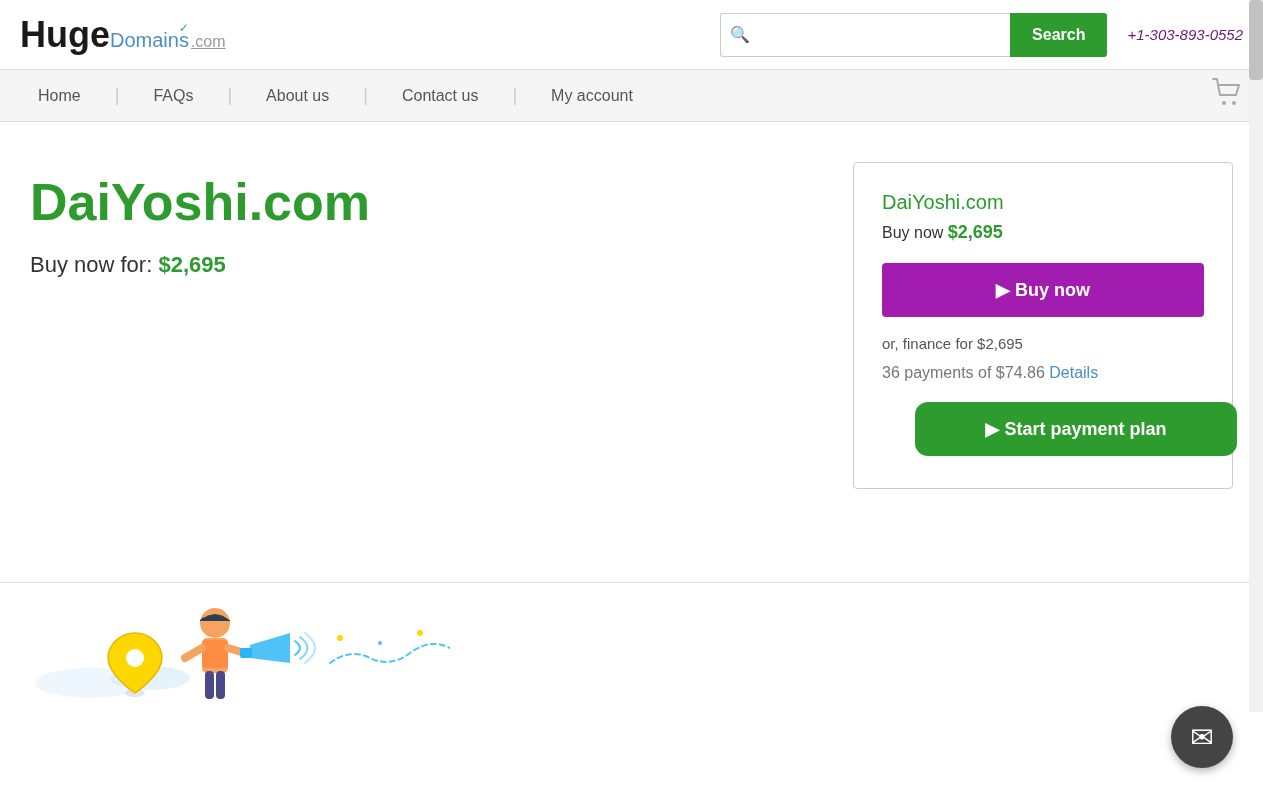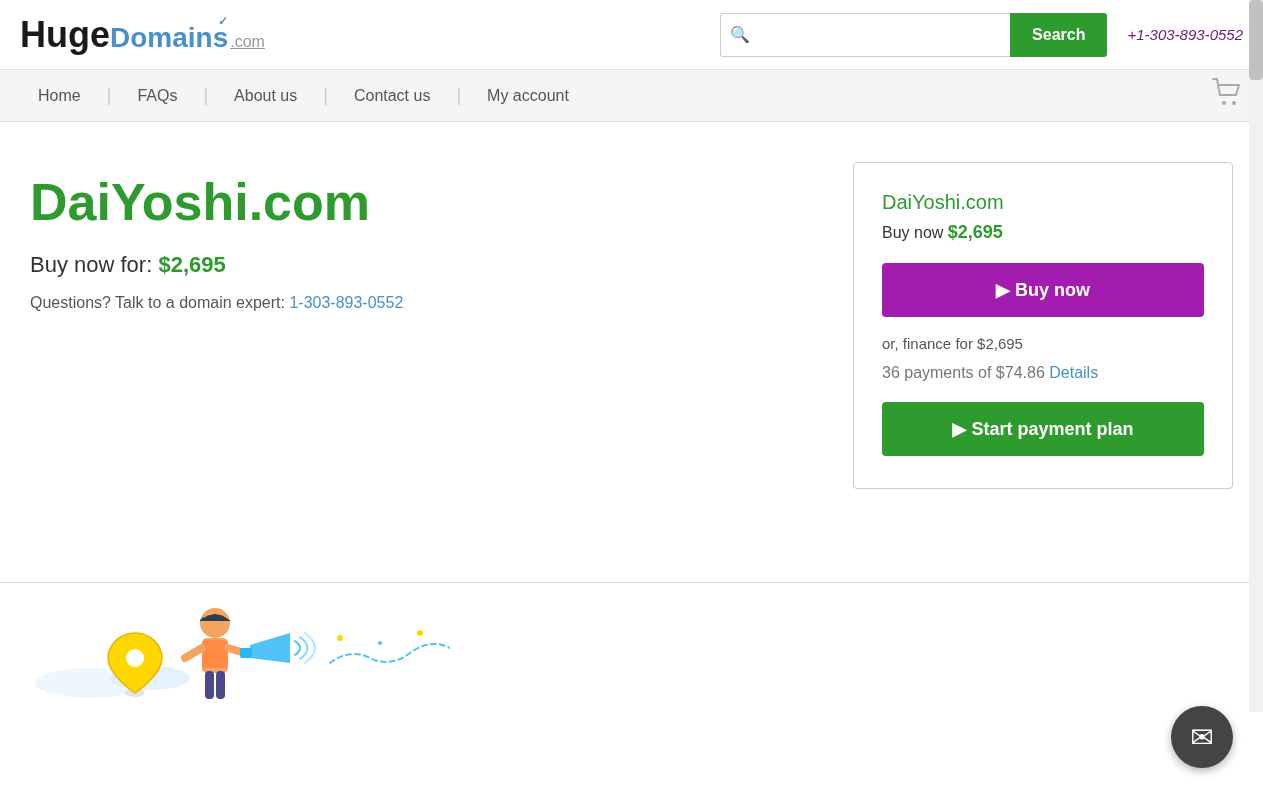--- a/index.html
+++ b/index.html
@@ -19,22 +19,22 @@
       align-items: baseline;
       text-decoration: none;
       flex-shrink: 0;
     }
     .logo-huge {
       font-size: 36px;
       font-weight: bold;
       color: #1a1a1a;
     }
     .logo-domains {
-      font-size: 28px;
-      font-weight: bold;
+      font-size: 20px;
+      font-weight: normal;
       color: #4a90c8;
       position: relative;
     }
     .logo-domains::after {
       content: '✓';
       position: absolute;
       top: -8px;
       right: 0;
       font-size: 12px;
       color: #4a90c8;
@@ -115,21 +115,21 @@
       display: flex;
       align-items: center;
       padding: 0 20px;
       background: #f5f5f5;
       border-bottom: 1px solid #ddd;
       height: 52px;
     }
     .nav-items {
       display: flex;
       align-items: center;
-      gap: 8px;
+      gap: 16px;
       list-style: none;
     }
     .nav-items li {
       display: flex;
       align-items: center;
     }
     .nav-items a {
       text-decoration: none;
       color: #555;
       font-size: 16px;
@@ -233,25 +233,26 @@
       color: #4a90c8;
       text-decoration: none;
     }
     .btn-payment-plan {
       display: block;
       width: 100%;
       padding: 16px 0;
       background: #2d9b2d;
       color: #fff;
       border: none;
-      border-radius: 4px;
+      border-radius: 13px;
       font-size: 18px;
       font-weight: bold;
       cursor: pointer;
       text-align: center;
+      margin-left: 33px;
     }
 
     
     .illustration-area {
       background: #fff;
       border-top: 1px solid #ddd;
       padding: 20px 30px;
       height: 130px;
       display: flex;
       align-items: center;
@@ -351,24 +352,20 @@
   </nav>
 
   <div class="main">
 
     <div class="domain-info">
       <h1 class="domain-title">DaiYoshi.com</h1>
       <p class="buy-now-text">
         <span>Buy now for:</span>
         <span class="buy-now-price"> <span>$2,695</span></span>
       </p>
-      <p class="expert-text">
-        <span>Questions? Talk to a domain expert:</span>
-        <a class="expert-phone" href="#"> <span>1-303-893-0552</span></a>
-      </p>
     </div>
 
     <div class="purchase-card">
       <div class="card-domain-name">DaiYoshi.com</div>
       <div class="card-buy-now">
         <span>Buy now</span> <span class="card-price">$2,695</span>
       </div>
       <button class="btn-buy-now">▶ Buy now</button>
       <p class="finance-text">or, finance for $2,695</p>
       <p class="payments-text">

